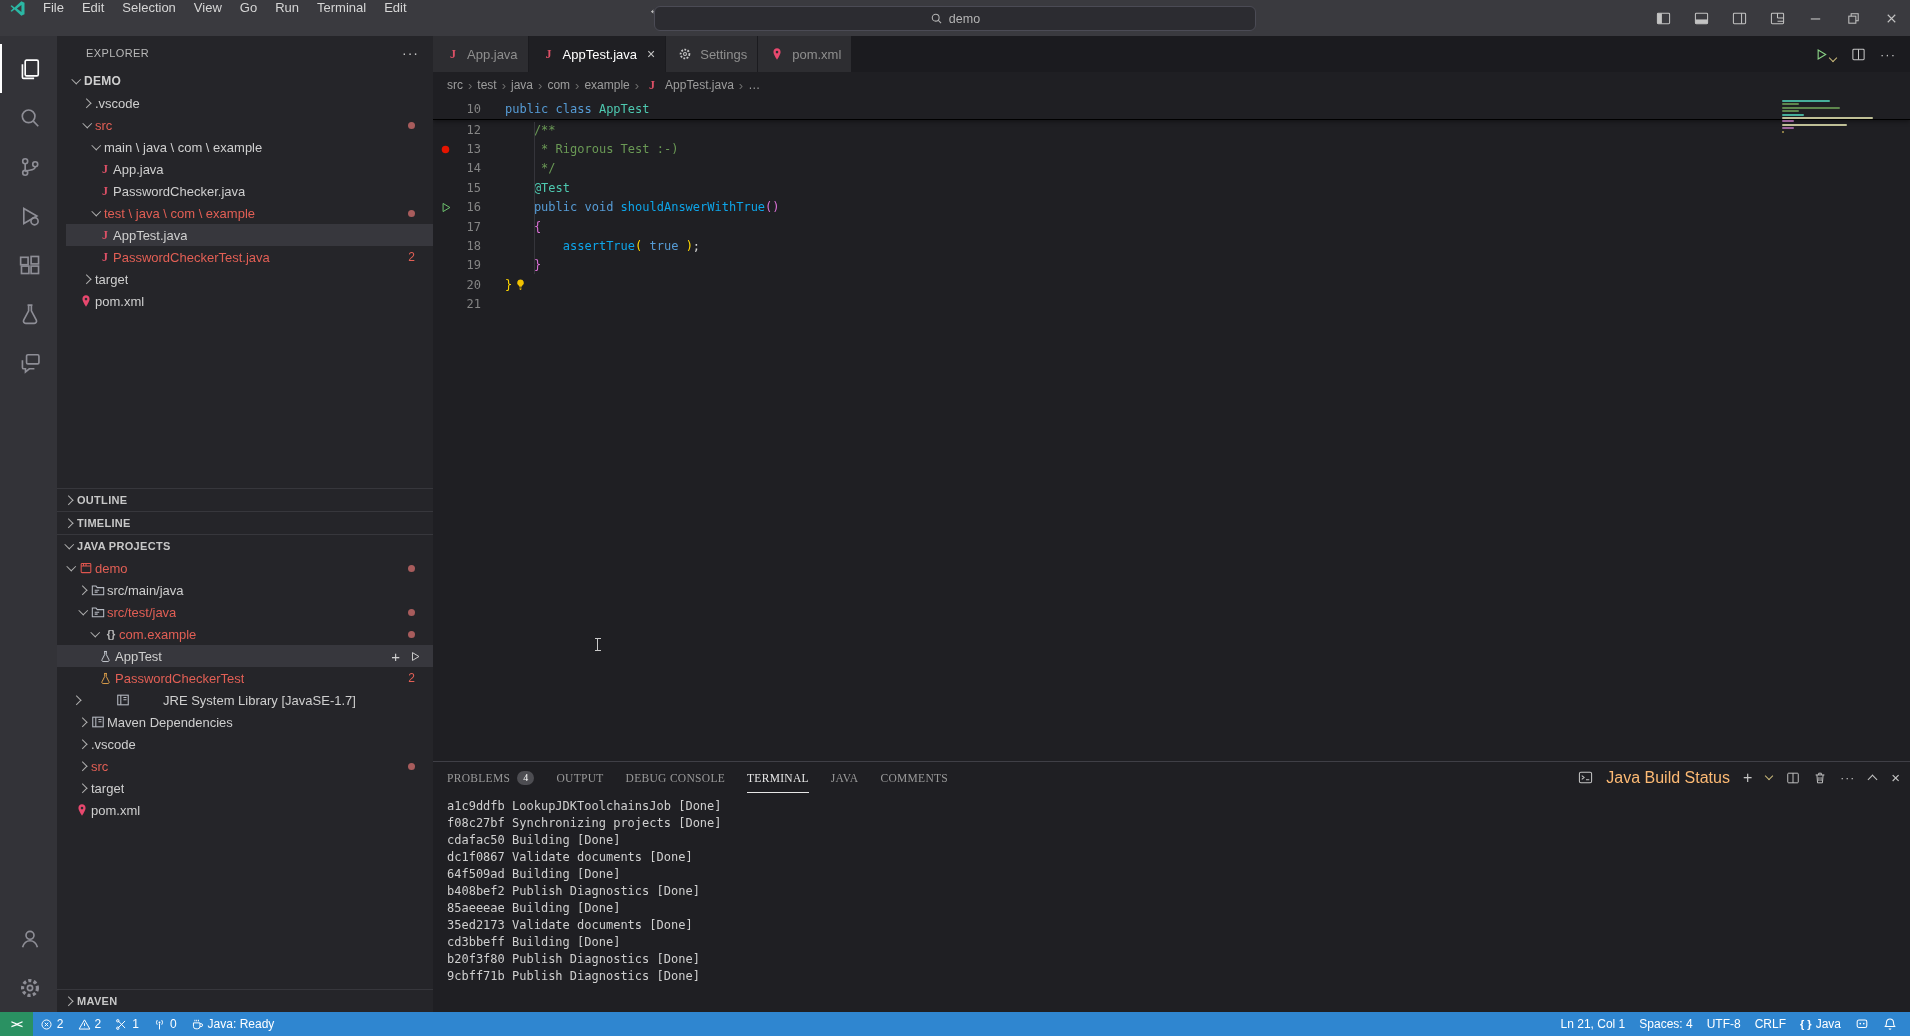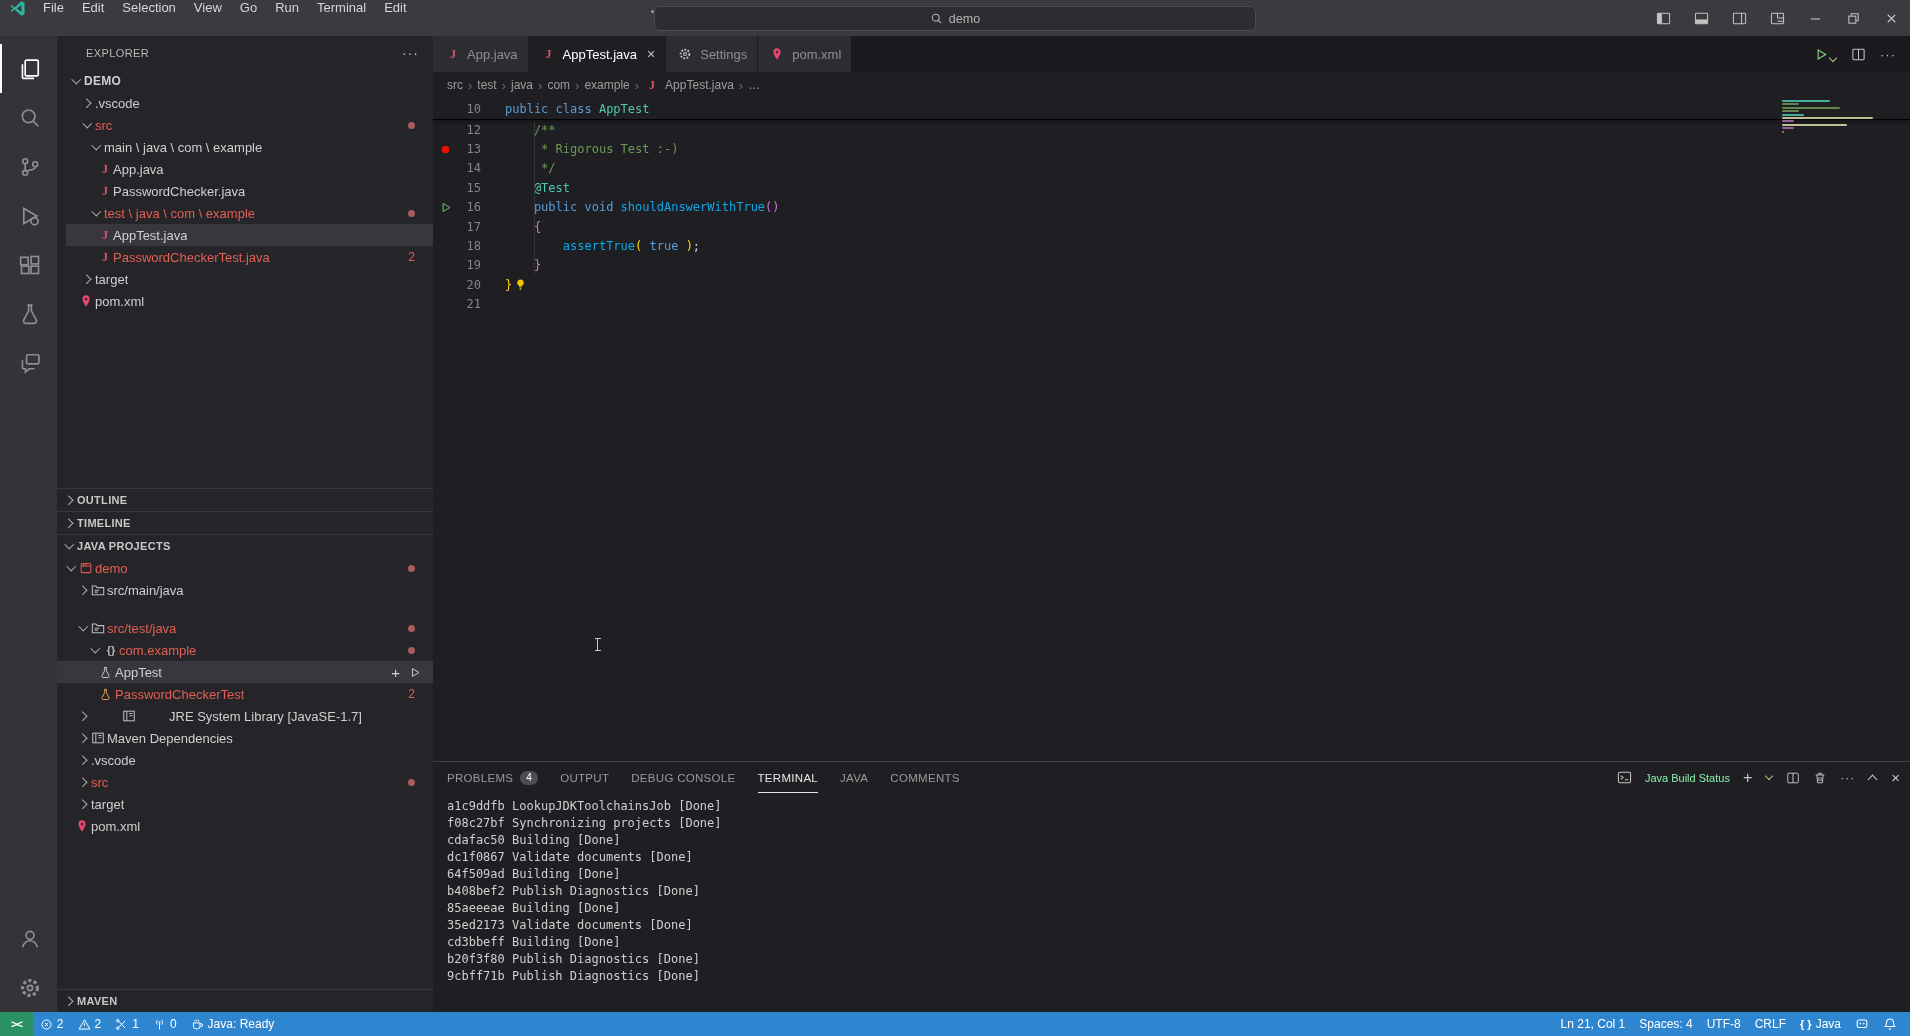--- a/index.html
+++ b/index.html
@@ -360,21 +360,21 @@
           <span class="icon">
             <span class="ficon">
               <svg viewBox="0 0 16 16" width="14" height="14" fill="none" stroke="#b8bcc4" stroke-width="1.2">
                 <path d="M1.5 3.5h4.2l1.5 1.8h7.3v8.2h-13z"></path>
                 <path d="M4.2 8.3h5.2M4.2 10.4h3.4"></path>
               </svg>
             </span>
           </span>
           <span class="label ">src/main/java</span>
         </div>
-        <div class="trow" style="padding-left: 18px; margin-top: 16px;">
+        <div class="trow" style="padding-left: 18px;">
           <span class="chev down">
             <i></i>
           </span>
           <span class="icon">
             <span class="ficon">
               <svg viewBox="0 0 16 16" width="14" height="14" fill="none" stroke="#b8bcc4" stroke-width="1.2">
                 <path d="M1.5 3.5h4.2l1.5 1.8h7.3v8.2h-13z"></path>
                 <path d="M4.2 8.3h5.2M4.2 10.4h3.4"></path>
               </svg>
             </span>
@@ -414,21 +414,21 @@
           <span class="icon">
             <span class="ficon">
               <svg viewBox="0 0 16 16" width="13" height="13" fill="none" stroke="currentColor" stroke-width="1.2">
                 <path d="M6.3 1.8h3.4M7 1.8v3.8l-3.3 6.4a1.5 1.5 0 001.3 2.2h6a1.5 1.5 0 001.3-2.2L9 5.6V1.8" stroke="#e0a14b"></path>
               </svg>
             </span>
           </span>
           <span class="label red">PasswordCheckerTest</span>
           <span class="numbadge">2</span>
         </div>
-        <div class="trow" style="padding-left: 18px; gap: 31px;">
+        <div class="trow" style="padding-left: 12px; gap: 31px;">
           <span class="chev ">
             <i></i>
           </span>
           <span class="icon">
             <span class="ficon">
               <svg viewBox="0 0 16 16" width="14" height="14" fill="none" stroke="#b8bcc4" stroke-width="1.2">
                 <rect x="2" y="2.5" width="12" height="11"></rect>
                 <path d="M5.5 2.5v11M8.5 5.2h3.5M8.5 7.6h3.5"></path>
               </svg>
             </span>
@@ -647,21 +647,21 @@
           <div class="mbar" style="width: 65px; background: rgb(220, 220, 170);"></div>
           <div class="mbar" style="width: 12px; background: rgb(176, 112, 176);"></div>
           <div class="mbar" style="width: 2px; background: rgb(200, 176, 90);"></div>
           <div class="mbar" style="width: 0px; background: transparent;"></div>
         </div>
       <div class="ibeam" style="left:164px;top:540px;"></div>
     <div class="indentguide" style="left: 101px; top: 24px; height: 152px;"></div>
       </div>
     <div class="panel">
       <div class="panelhead">
-        <div id="paneltabs" style="display:flex;height:100%;align-items:flex-end;">
+        <div id="paneltabs" style="display:flex;height:100%;align-items:flex-end;font-family:Liberation Serif, serif;">
             <div class="ptab">
               <span>PROBLEMS</span>
               <span class="pbadge">4</span>
             </div>
             <div class="ptab">
               <span>OUTPUT</span>
             </div>
             <div class="ptab">
               <span>DEBUG CONSOLE</span>
             </div>
@@ -675,21 +675,21 @@
               <span>COMMENTS</span>
             </div>
           </div>
         <div class="panelactions">
           <span class="icon">
             <svg viewBox="0 0 16 16" width="15" height="15" fill="none" stroke="currentColor" stroke-width="1.1">
                 <rect x="1.5" y="2.5" width="13" height="11" rx="1.5"></rect>
                 <path d="M4 6l2.5 2L4 10M8.5 10.5H12"></path>
               </svg>
           </span>
-          <span style="font-size:11px;color:#86efac;">Java Build Status</span>
+          <span style="font-size:16px;color:#fdba74;">Java Build Status</span>
           <span class="plus">+</span>
           <span class="minichev" style="transform:translateY(-2px);"></span>
           <span class="icon">
             <svg viewBox="0 0 16 16" width="14" height="14" fill="none" stroke="currentColor" stroke-width="1.1">
                 <rect x="2" y="2.5" width="12" height="11" rx="1"></rect>
                 <path d="M8 2.5v11"></path>
               </svg>
           </span>
           <span class="icon">
             <svg viewBox="0 0 16 16" width="14" height="14" fill="none" stroke="currentColor" stroke-width="1.1">

